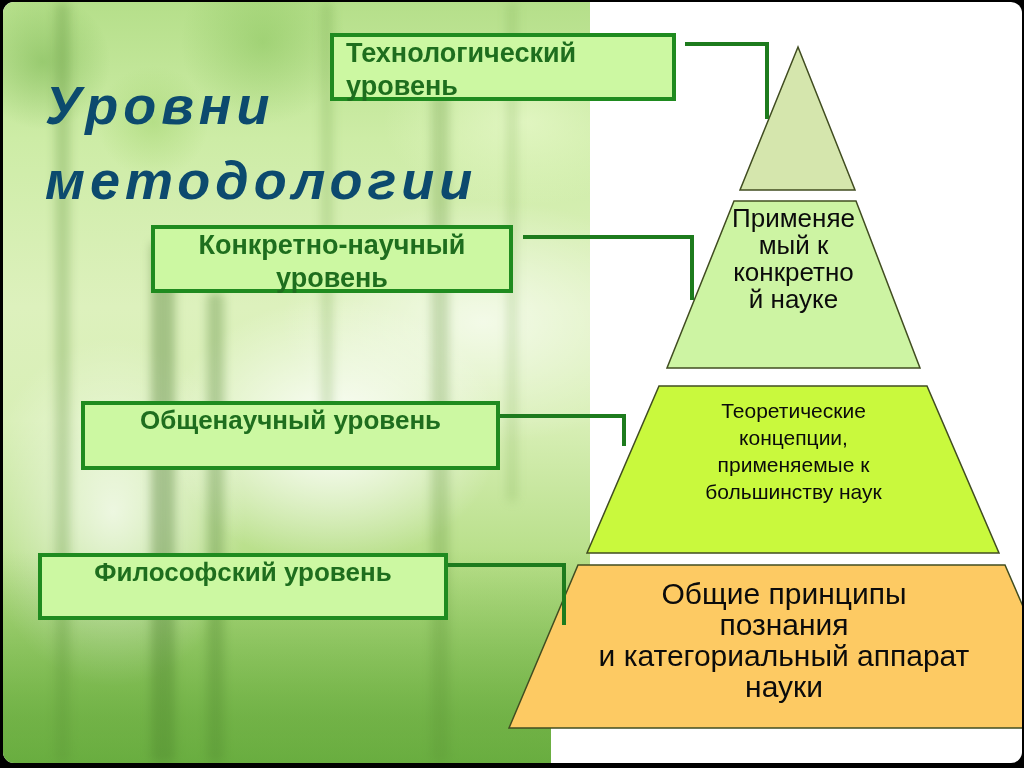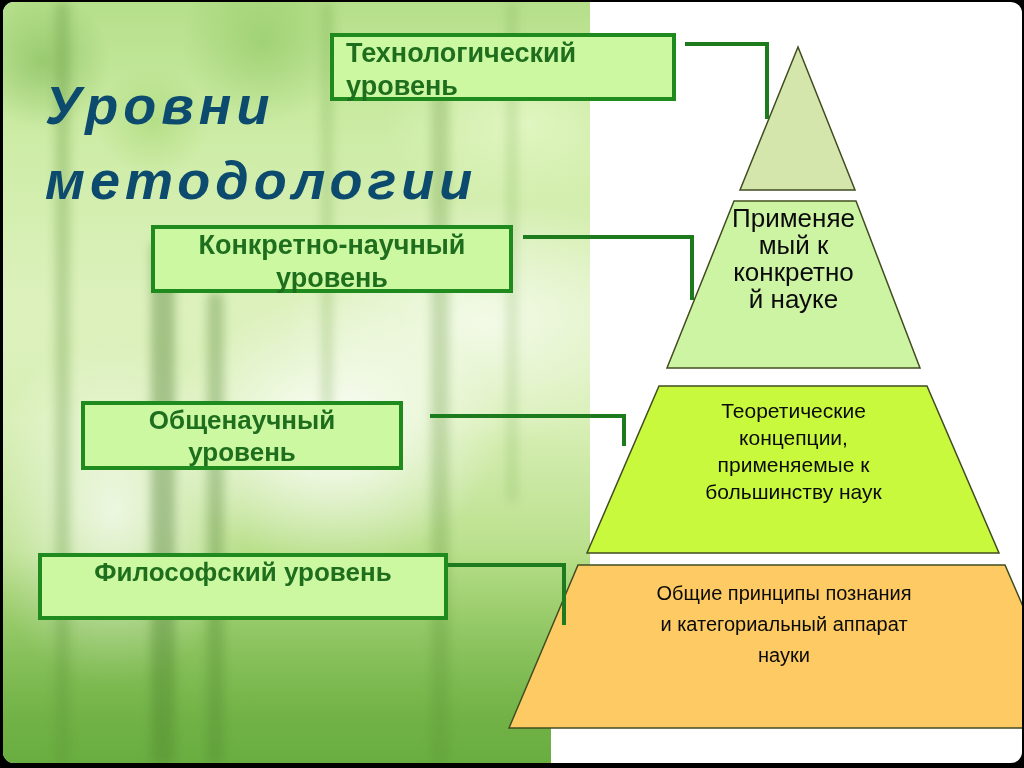--- a/index.html
+++ b/index.html
@@ -44,40 +44,40 @@
   }
   
   .label-box{
     position:absolute;box-sizing:border-box;
     background:#ccf8a2;border:4px solid #1f8b1f;
     color:#1e6e1e;font-weight:bold;font-size:27px;line-height:1.22;
     text-align:center;padding:0 8px 0 8px;
   }
   .box1{left:327px;top:31px;width:346px;height:68px;text-align:left;padding-left:12px;}
   .box2{left:148px;top:223px;width:362px;height:68px;}
-  .box3{left:78px;top:399px;width:322px;height:69px;font-size:26px;}
+  .box3{left:78px;top:399px;width:419px;height:69px;font-size:26px;}
   .box4{left:35px;top:551px;width:410px;height:67px;font-size:26px;}
   
   .conn{position:absolute;background:#1d7b1d;}
   .c1h{left:682px;top:40px;width:84px;height:4px;}
   .c1v{left:762px;top:40px;width:4px;height:77px;}
   .c2h{left:520px;top:233px;width:171px;height:4px;}
   .c2v{left:687px;top:233px;width:4px;height:65px;}
   .c3h{left:427px;top:412px;width:196px;height:4px;}
   .c3v{left:619px;top:412px;width:4px;height:32px;}
   .c4h{left:387px;top:561px;width:176px;height:4px;}
   .c4v{left:559px;top:561px;width:4px;height:62px;}
   
   .pyramid-svg{position:absolute;left:0;top:0;width:1019px;height:761px;}
   .pyr-text{
     position:absolute;color:#0b0b0b;text-align:center;white-space:pre-line;
   }
   .pt2{left:718px;top:203px;width:145px;font-size:26px;line-height:27px;}
   .pt3{left:678px;top:395px;width:225px;font-size:21px;line-height:27px;}
-  .pt4{left:595px;top:576px;width:372px;font-size:20px;line-height:31px;}
+  .pt4{left:595px;top:576px;width:372px;font-size:30px;line-height:31px;}
 </style>
 </head>
 <body>
 
 <div class="slide">
 
   <div class="forest">
     <div class="trunk t1"></div>
     <div class="trunk t2"></div>
     <div class="trunk t3"></div>

